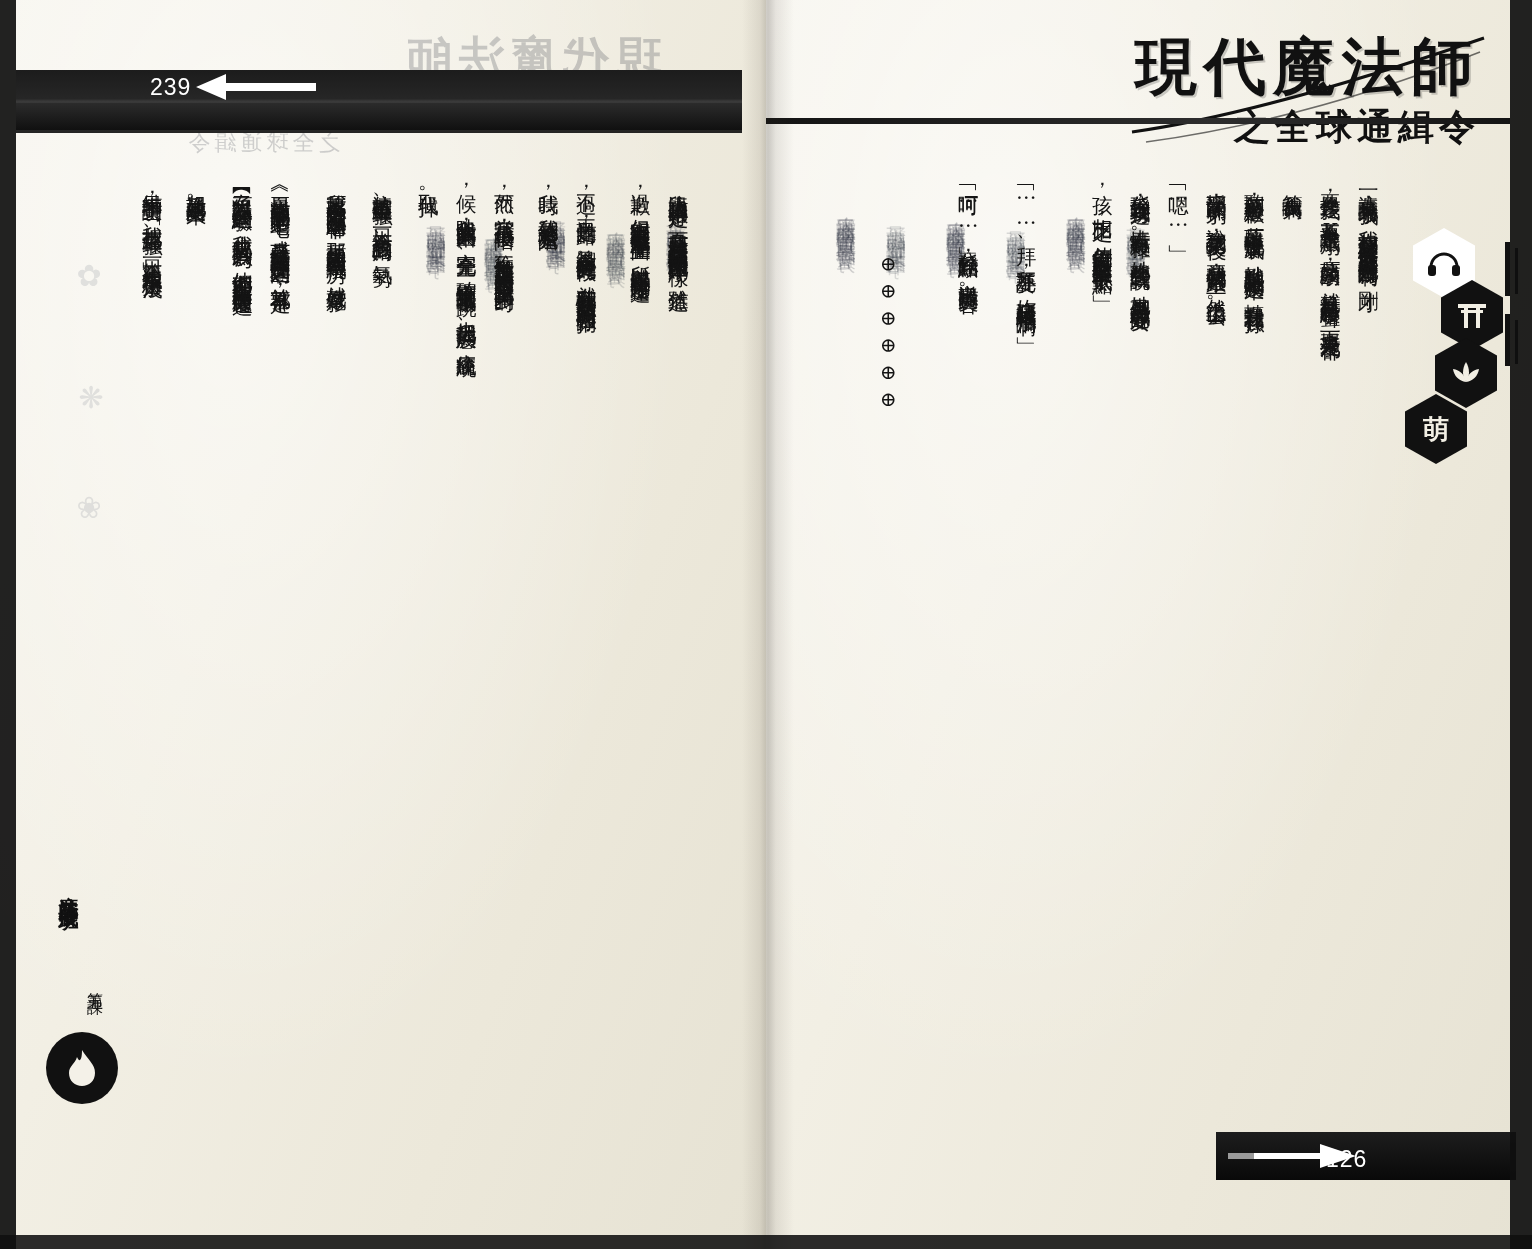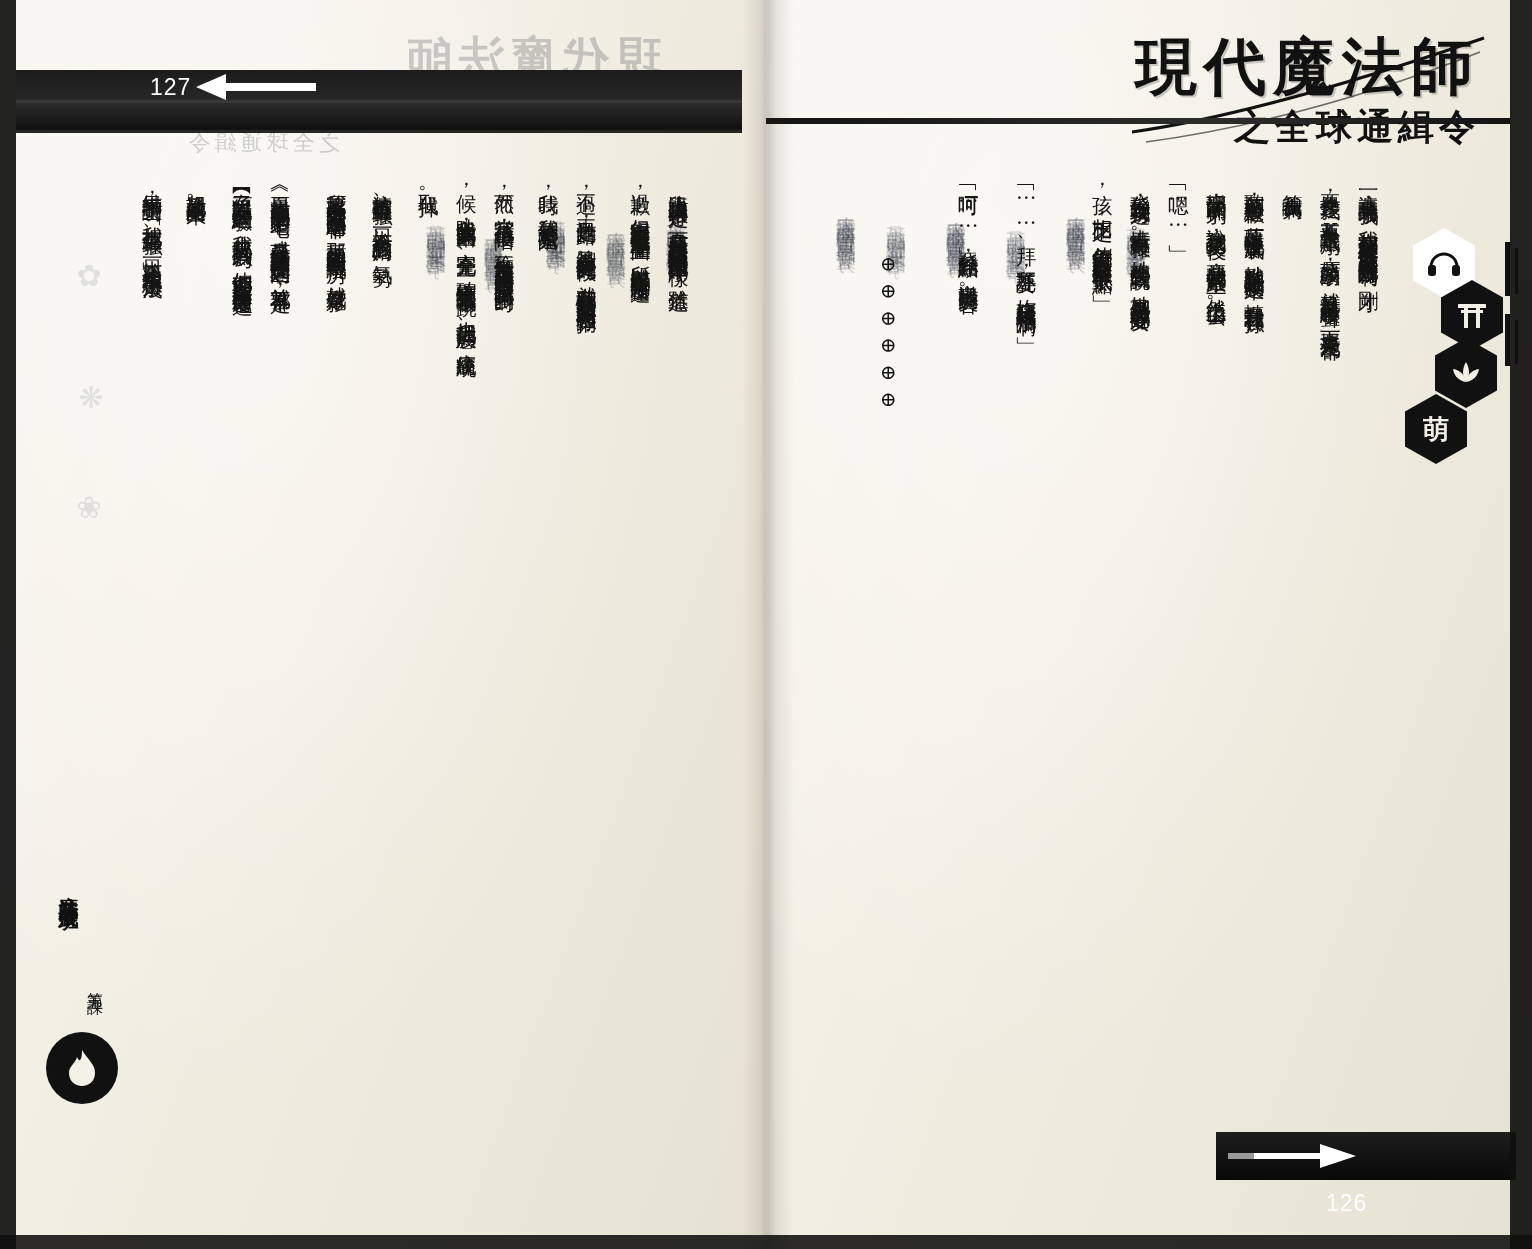--- a/index.html
+++ b/index.html
@@ -105,21 +105,20 @@
   }
   
   #pgnum-right {
     position: absolute;
     left: 1326px;
     top: 1146px;
     color: #ffffff;
     font-size: 23px;
     font-family: "Liberation Sans", sans-serif;
     letter-spacing: 1px;
-    margin-top: 44px;
   }
   #arrow-right {
     position: absolute;
     left: 1228px;
     top: 1138px;
     width: 130px;
     height: 36px;
   }
   #footer-right-bar {
     position: absolute;
@@ -424,21 +423,21 @@
     <div id="pgnum-right">126</div>
   </div>
 
   <div id="lp">
 
     <div id="ghost-head">現代魔法師</div>
     <div id="ghost-head2">之全球通緝令</div>
 
     <div id="header-left-bar"></div>
     <div id="header-left-bar2"></div>
-    <div id="pgnum-left">127</div>
+    <div id="pgnum-left">239</div>
     <svg id="arrow-left" viewBox="0 0 120 34">
       <path d="M120,13 L30,13 L30,4 L0,17 L30,30 L30,21 L120,21 Z" fill="#ffffff"></path>
     </svg>
 
     <div class="sigil" id="sig1">✿</div>
     <div class="sigil" id="sig2">❋</div>
     <div class="sigil" id="sig3">❀</div>
 
     <div class="ghost" style="left:420px; top:210px;">是誰在山的那一頭輕輕呼喚著這片土地古老的名字</div>
     <div class="ghost ghost2" style="left:478px; top:220px;">夜寒風刀割面而來他卻不曾皺一下眉頭只是靜靜看著遠方</div>

